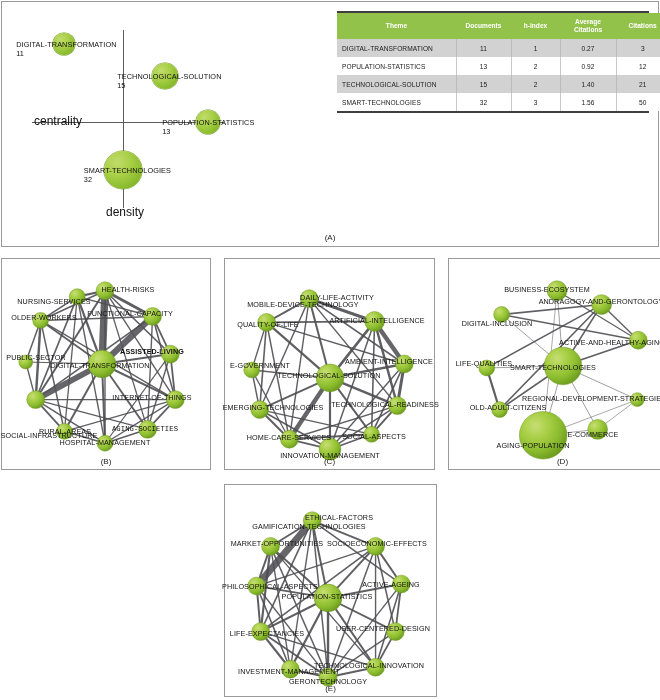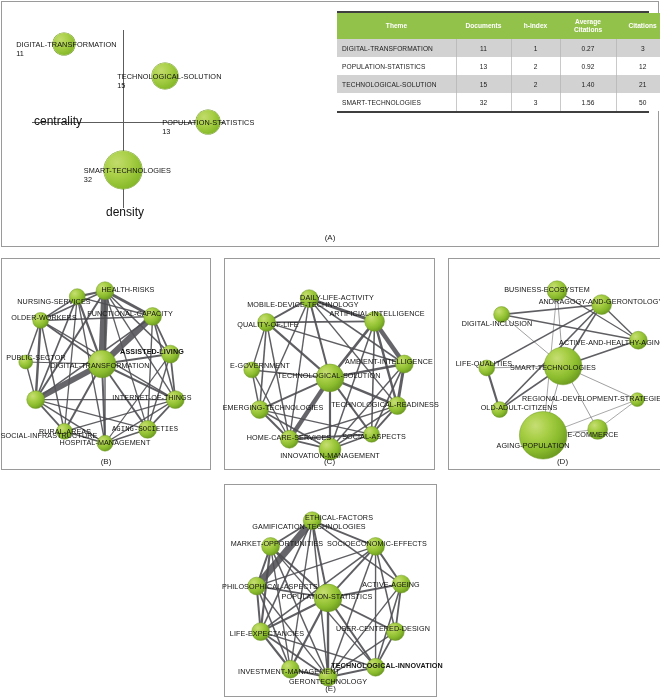--- a/index.html
+++ b/index.html
@@ -278,21 +278,21 @@
         <circle cx="174" cy="148" r="9" fill="url(#g_C)" stroke="#6f9622" stroke-width="0.5"></circle>
         <circle cx="35" cy="152" r="9" fill="url(#g_C)" stroke="#6f9622" stroke-width="0.5"></circle>
         <circle cx="148" cy="177" r="8" fill="url(#g_C)" stroke="#6f9622" stroke-width="0.5"></circle>
         <circle cx="65" cy="182" r="9" fill="url(#g_C)" stroke="#6f9622" stroke-width="0.5"></circle>
         <circle cx="106" cy="192" r="11" fill="url(#g_C)" stroke="#6f9622" stroke-width="0.5"></circle>
       </g>
     </svg>
   <div class="netlabels" id="labC">
       <div class="nl" style="left: 112px; top: 38px;">DAILY-LIFE-ACTIVITY</div>
       <div class="nl" style="left: 78px; top: 45px;">MOBILE-DEVICE-TECHNOLOGY</div>
-      <div class="nl" style="left: 152px; top: 54px;">ARTIFICIAL-INTELLIGENCE</div>
+      <div class="nl" style="left: 152px; top: 61px;">ARTIFICIAL-INTELLIGENCE</div>
       <div class="nl" style="left: 43px; top: 65px;">QUALITY-OF-LIFE</div>
       <div class="nl" style="left: 164px; top: 102px;">AMBIENT-INTELLIGENCE</div>
       <div class="nl" style="left: 35px; top: 106px;">E-GOVERNMENT</div>
       <div class="nl" style="left: 104px; top: 116px;">TECHNOLOGICAL-SOLUTION</div>
       <div class="nl" style="left: 160px; top: 145px;">TECHNOLOGICAL-READINESS</div>
       <div class="nl" style="left: 48px; top: 148px;">EMERGING-TECHNOLOGIES</div>
       <div class="nl" style="left: 149px; top: 177px;">SOCIAL-ASPECTS</div>
       <div class="nl" style="left: 64px; top: 178px;">HOME-CARE-SERVICES</div>
       <div class="nl" style="left: 105px; top: 196px;">INNOVATION-MANAGEMENT</div>
     </div>
@@ -345,21 +345,21 @@
       </g>
     </svg>
   <div class="netlabels" id="labD">
       <div class="nl" style="left: 98px; top: 30px;">BUSINESS-ECOSYSTEM</div>
       <div class="nl" style="left: 152px; top: 42px;">ANDRAGOGY-AND-GERONTOLOGY</div>
       <div class="nl" style="left: 48px; top: 64px;">DIGITAL-INCLUSION</div>
       <div class="nl" style="left: 163px; top: 83px;">ACTIVE-AND-HEALTHY-AGING</div>
       <div class="nl" style="left: 35px; top: 104px;">LIFE-QUALITIES</div>
       <div class="nl" style="left: 104px; top: 108px;">SMART-TECHNOLOGIES</div>
       <div class="nl" style="left: 145px; top: 139px;">REGIONAL-DEVELOPMENT-STRATEGIES</div>
-      <div class="nl" style="left: 54px; top: 148px; padding-left: 32px;">OLD-ADULT-CITIZENS</div>
+      <div class="nl" style="left: 43px; top: 148px; padding-left: 32px;">OLD-ADULT-CITIZENS</div>
       <div class="nl" style="left: 144px; top: 175px;">E-COMMERCE</div>
       <div class="nl" style="left: 84px; top: 186px;">AGING-POPULATION</div>
     </div>
   <div class="panel-label" style="bottom:3px;">(D)</div>
 </div>
 
 <div class="panel" id="panelE">
   <svg class="netsvg" id="svgE" viewBox="0 0 213 213">
       <defs>
         <radialGradient id="g_E" cx="34%" cy="30%" r="72%">
@@ -429,18 +429,18 @@
   <div class="netlabels" id="labE">
       <div class="nl" style="left: 114px; top: 32px;">ETHICAL-FACTORS</div>
       <div class="nl" style="left: 84px; top: 41px;">GAMIFICATION-TECHNOLOGIES</div>
       <div class="nl" style="left: 152px; top: 58px;">SOCIOECONOMIC-EFFECTS</div>
       <div class="nl" style="left: 52px; top: 58px;">MARKET-OPPORTUNITIES</div>
       <div class="nl" style="left: 166px; top: 99px;">ACTIVE-AGEING</div>
       <div class="nl" style="left: 45px; top: 101px;">PHILOSOPHICAL-ASPECTS</div>
       <div class="nl" style="left: 102px; top: 111px;">POPULATION-STATISTICS</div>
       <div class="nl" style="left: 158px; top: 143px;">USER-CENTERED-DESIGN</div>
       <div class="nl" style="left: 42px; top: 148px;">LIFE-EXPECTANCIES</div>
-      <div class="nl" style="left: 162px; top: 180px; font-weight: bold;">TECHNOLOGICAL-INNOVATION</div>
+      <div class="nl" style="left: 144px; top: 180px;">TECHNOLOGICAL-INNOVATION</div>
       <div class="nl" style="left: 64px; top: 186px;">INVESTMENT-MANAGEMENT</div>
       <div class="nl" style="left: 103px; top: 196px;">GERONTECHNOLOGY</div>
     </div>
   <div class="panel-label" style="bottom:3px;">(E)</div>
 </div>
 
 </body></html>

